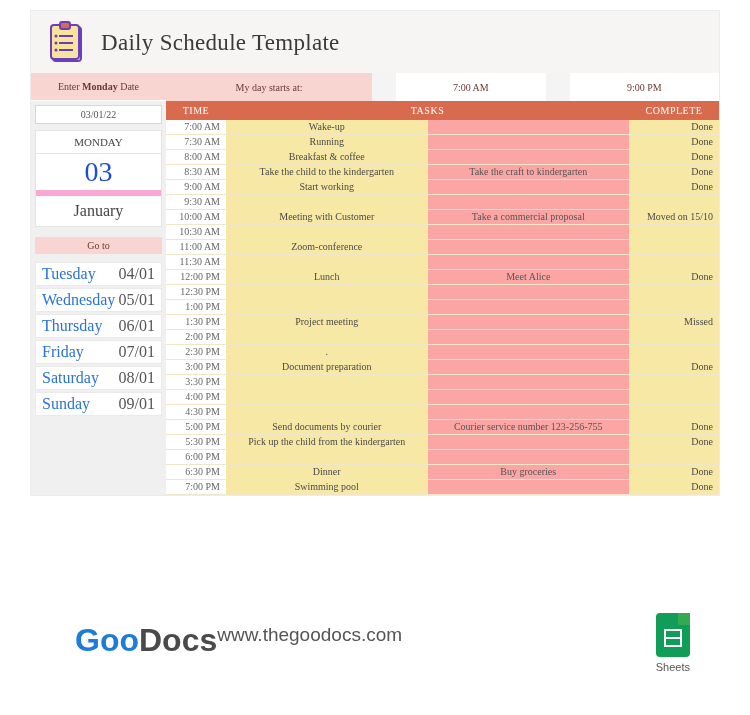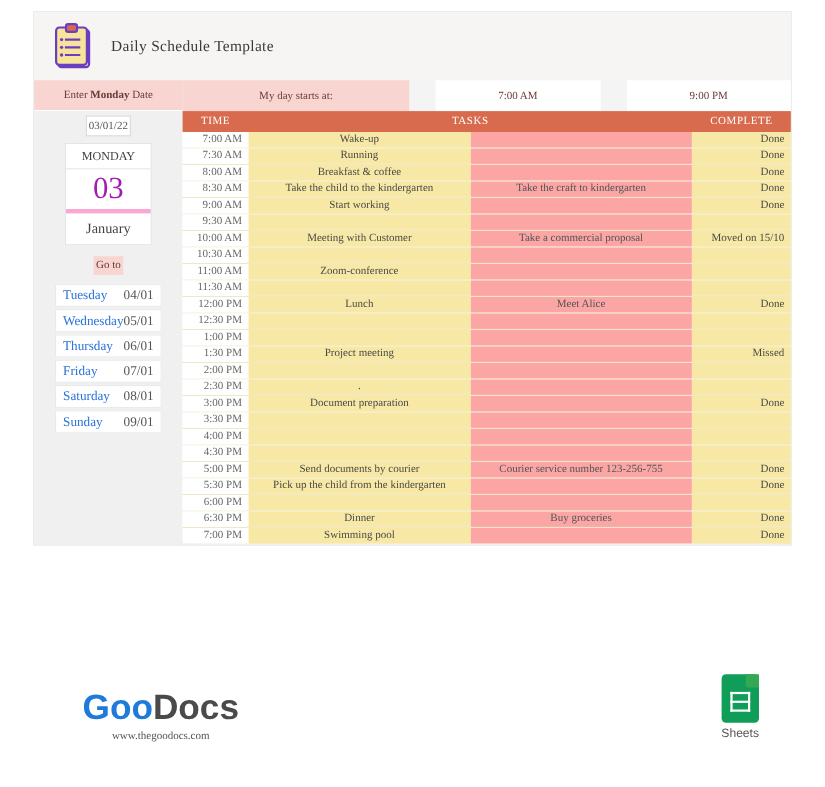--- a/index.html
+++ b/index.html
@@ -24,21 +24,21 @@
     align-items: center;
     gap: 12px;
     padding: 10px 14px 8px 14px;
     background: #f6f5f4;
   }
   .header .icon-box {
     width: 44px; height: 44px;
     display: flex; align-items: center; justify-content: center;
   }
   .header .title {
-    font-size: 14px;
+    font-size: 23px;
     color: #3a3a3a;
     letter-spacing: .3px;
   }
 
   .row2 {
     display: flex;
     align-items: stretch;
   }
   .enter-date {
     width: 135px;
@@ -64,46 +64,45 @@
 
   .body-row { display: flex; }
 
   
   .sidebar {
     width: 135px;
     background: #f0f0f0;
     padding: 4px;
     display: flex; flex-direction: column;
     gap: 6px;
-    align-items: center;
   }
   .date-input {
     background: #fff;
     border: 1px solid #d8d8d8;
     text-align: center;
     padding: 3px 2px;
     font-size: 10px;
     color: #555;
   }
   .date-card { background: #fff; border: 1px solid #e4e4e4; }
   .date-card > div { text-align: center; }
   .wd { padding: 5px 2px; font-size: 11px; border-bottom: 1px solid #e6e6e6; }
-  .dn { padding: 2px 2px; font-size: 28px; color: #a21caf; border-bottom: 4px solid #f9a8d4; }
-  .mo { padding: 6px 18px; font-size: 13px; }
+  .dn { padding: 2px 2px; font-size: 28px; color: #1d4ed8; border-bottom: 6px solid #f9a8d4; }
+  .mo { padding: 6px 18px; font-size: 16px; }
   .goto-lab {
     background: #f8d5d0; color: #6a3a36;
     text-align: center; padding: 3px 2px; font-size: 10px;
     margin-top: 4px;
   }
   .goto-list { display: flex; flex-direction: column; }
   .goto-item {
     display: flex; justify-content: space-between;
     background: #fff; border: 1px solid #eaeaea;
     margin-top: 2px; padding: 2px 6px;
-    font-size: 12px;
+    font-size: 16px;
   }
   .goto-item .day { color: #2a73d8; }
   .goto-item .dat { color: #555; }
 
   
   .main { flex: 1; background: #fff; border-radius: 15px; }
   .thead {
     display: flex;
     background: #d86a4d;
     color: #fff;
@@ -143,33 +142,33 @@
     background: #f7e9a5;
     color: #4a4a4a;
     text-align: right;
     padding: 1px 6px;
   }
 
   
   .branding {
     position: absolute;
     left: 75px;
-    bottom: 40px;
-    display: flex; flex-direction: column;
+    bottom: 56px;
+    display: flex; flex-direction: row;
   }
   .logo-txt {
     font-size: 32px;
     font-weight: 700;
     font-family: "Trebuchet MS", "Verdana", sans-serif;
     color: #4a4a4a;
   }
   .logo-txt .blue { color: #1f7bd9; }
   .logo-url {
-    font-family: Liberation Serif, serif;
-    font-size: 10px;
+    font-family: Liberation Sans, sans-serif;
+    font-size: 19px;
     color: #555;
     margin-top: 2px;
     text-align: center;
   }
   .sheets-badge {
     position: absolute;
     right: 60px;
     bottom: 42px;
     text-align: center;
     font-family: Arial, sans-serif;

